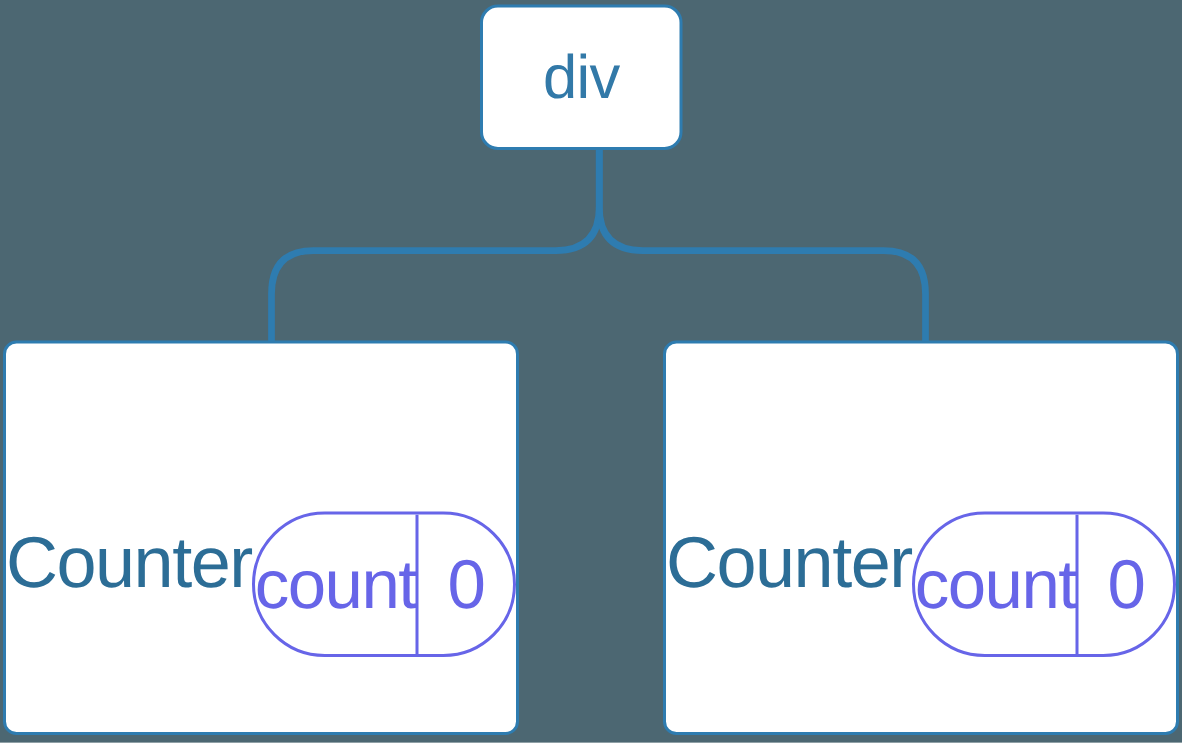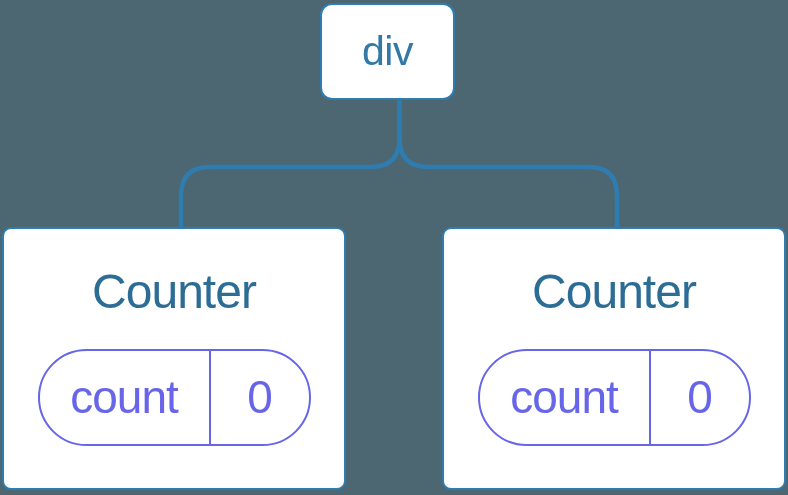--- a/index.html
+++ b/index.html
@@ -41,21 +41,21 @@
   }
   .card {
     position: absolute;
     top: 227px;
     width: 344px; height: 263px;
     box-sizing: border-box;
     background: var(--card_background, #FFFFFF);
     border: 2.5px solid var(--connector, #2E7CB0);
     border-radius: 9px;
     display: flex;
-    flex-direction: column;
+    flex-direction: row;
     align-items: center;
     padding-top: 34px;
   }
   .card-left  { left: 2px; }
   .card-right { left: 442px; }
   .card-title {
     margin: 0;
     font-size: 48px;
     font-weight: 500;
     letter-spacing: -1px;

